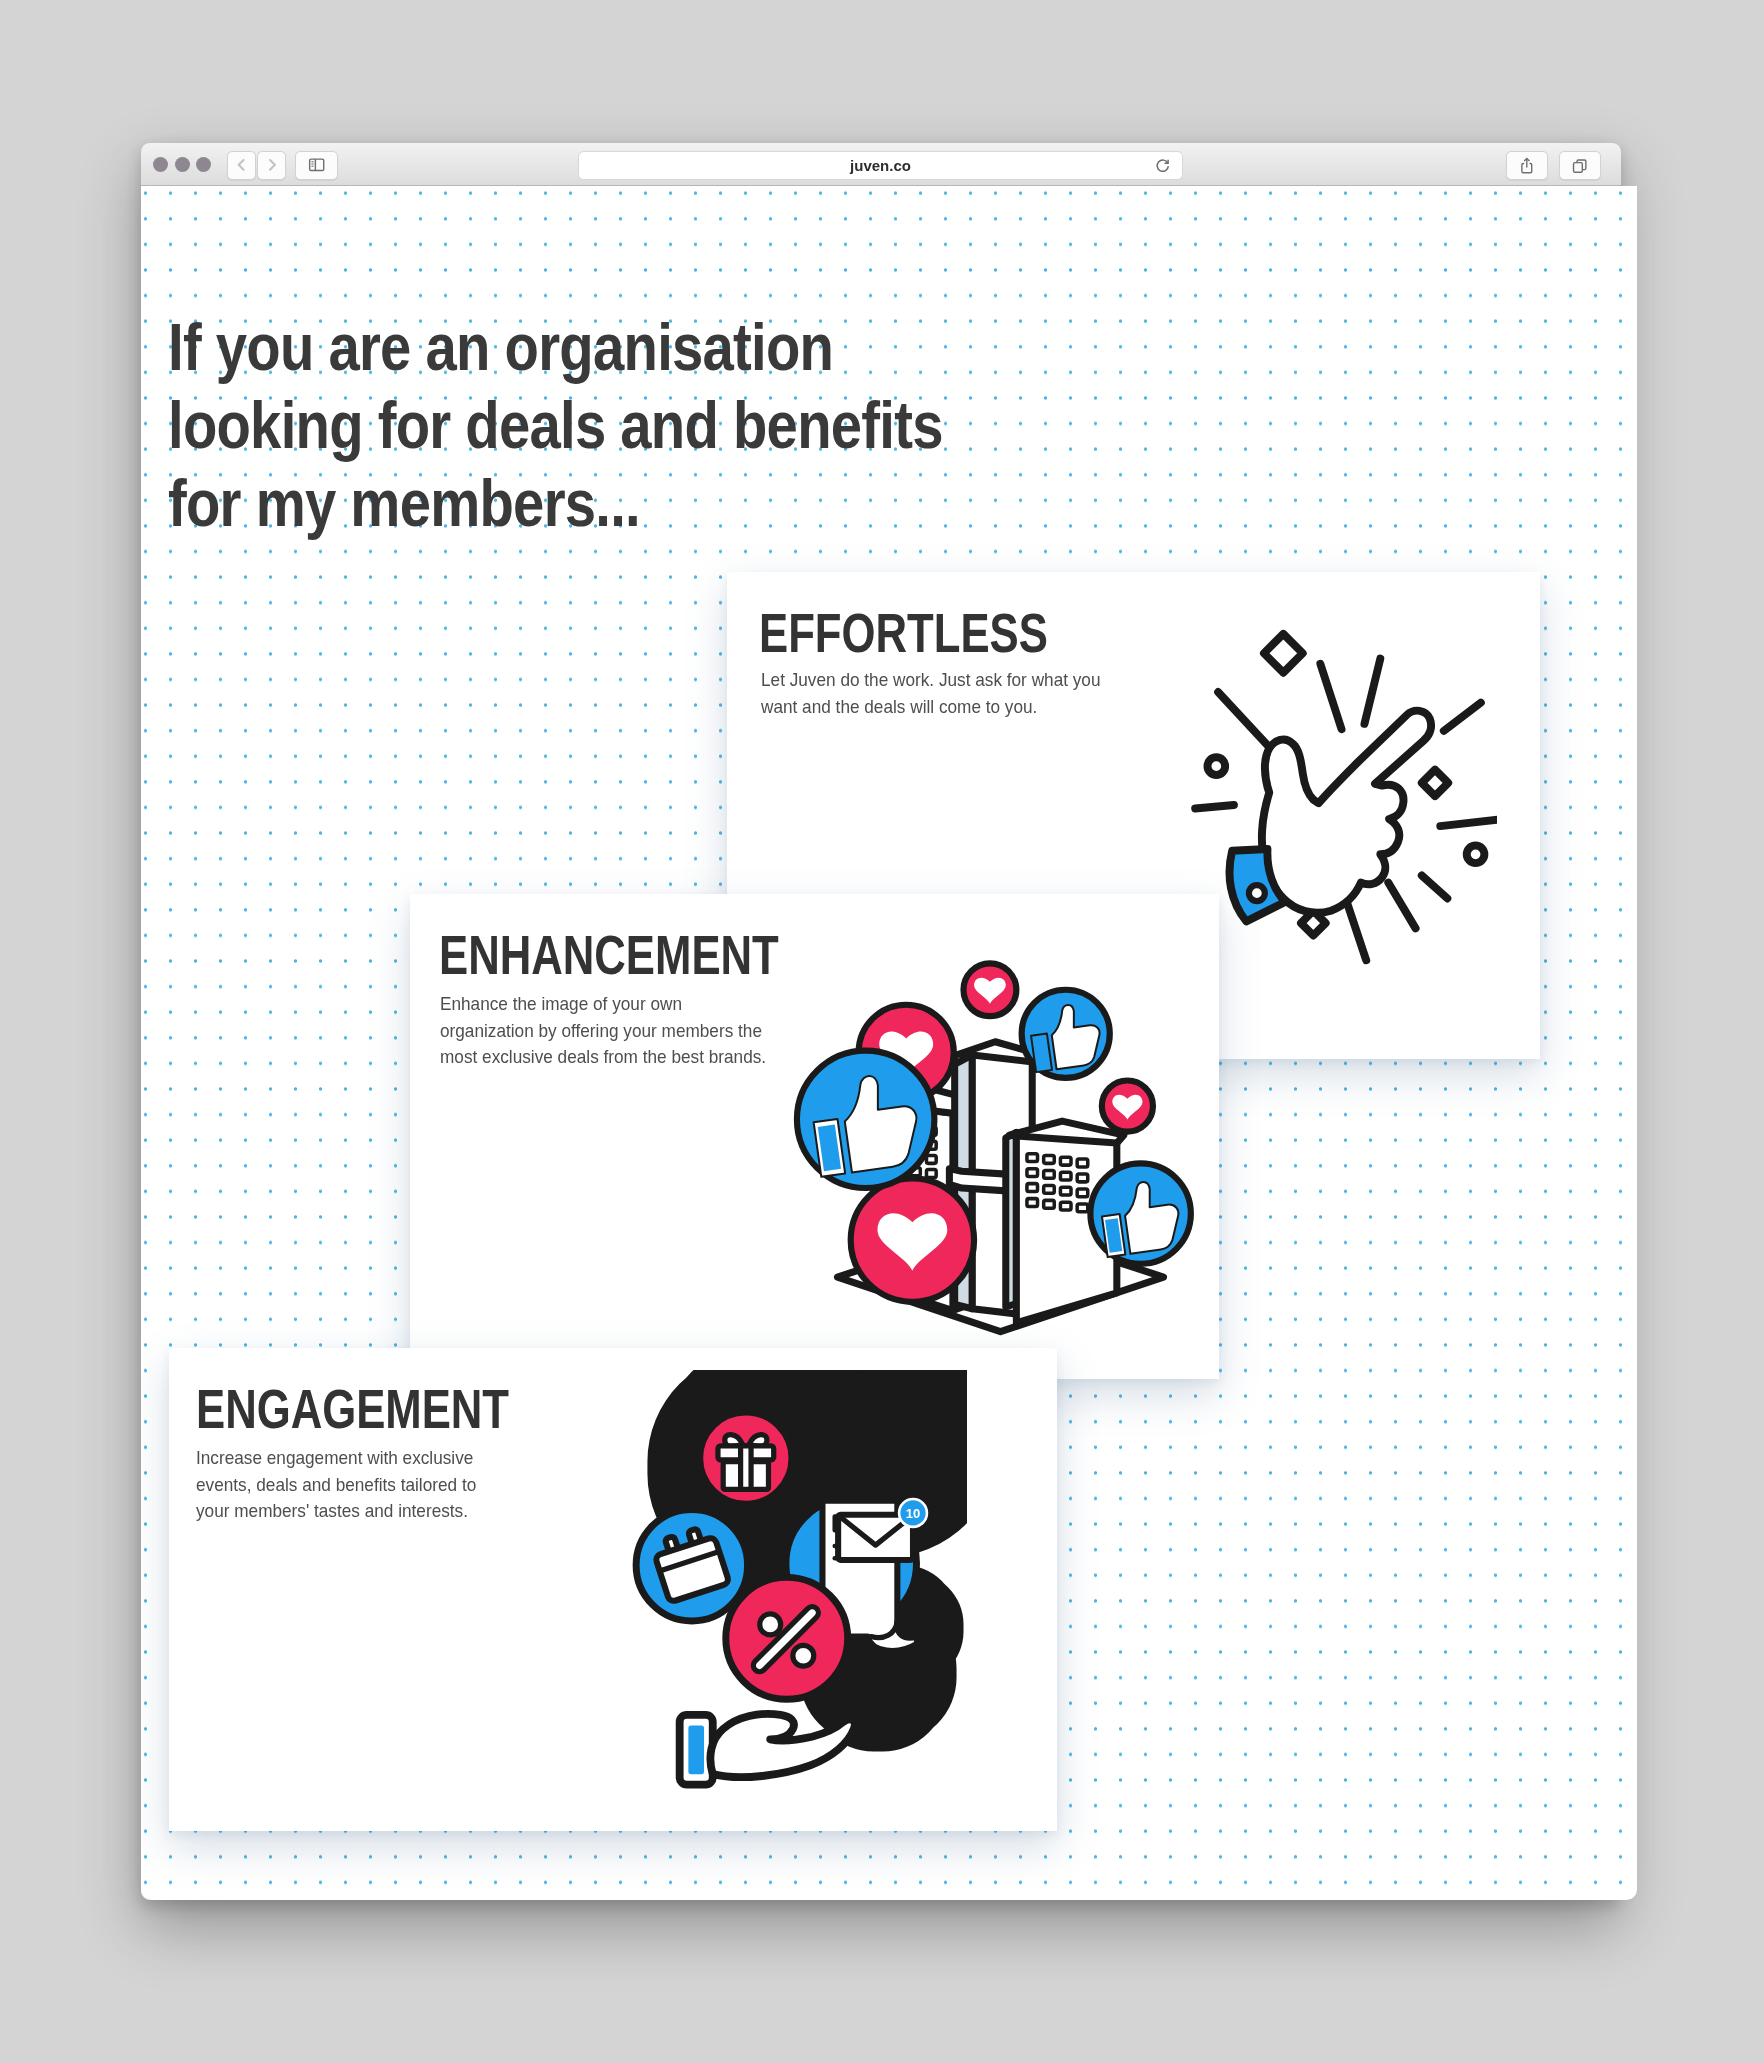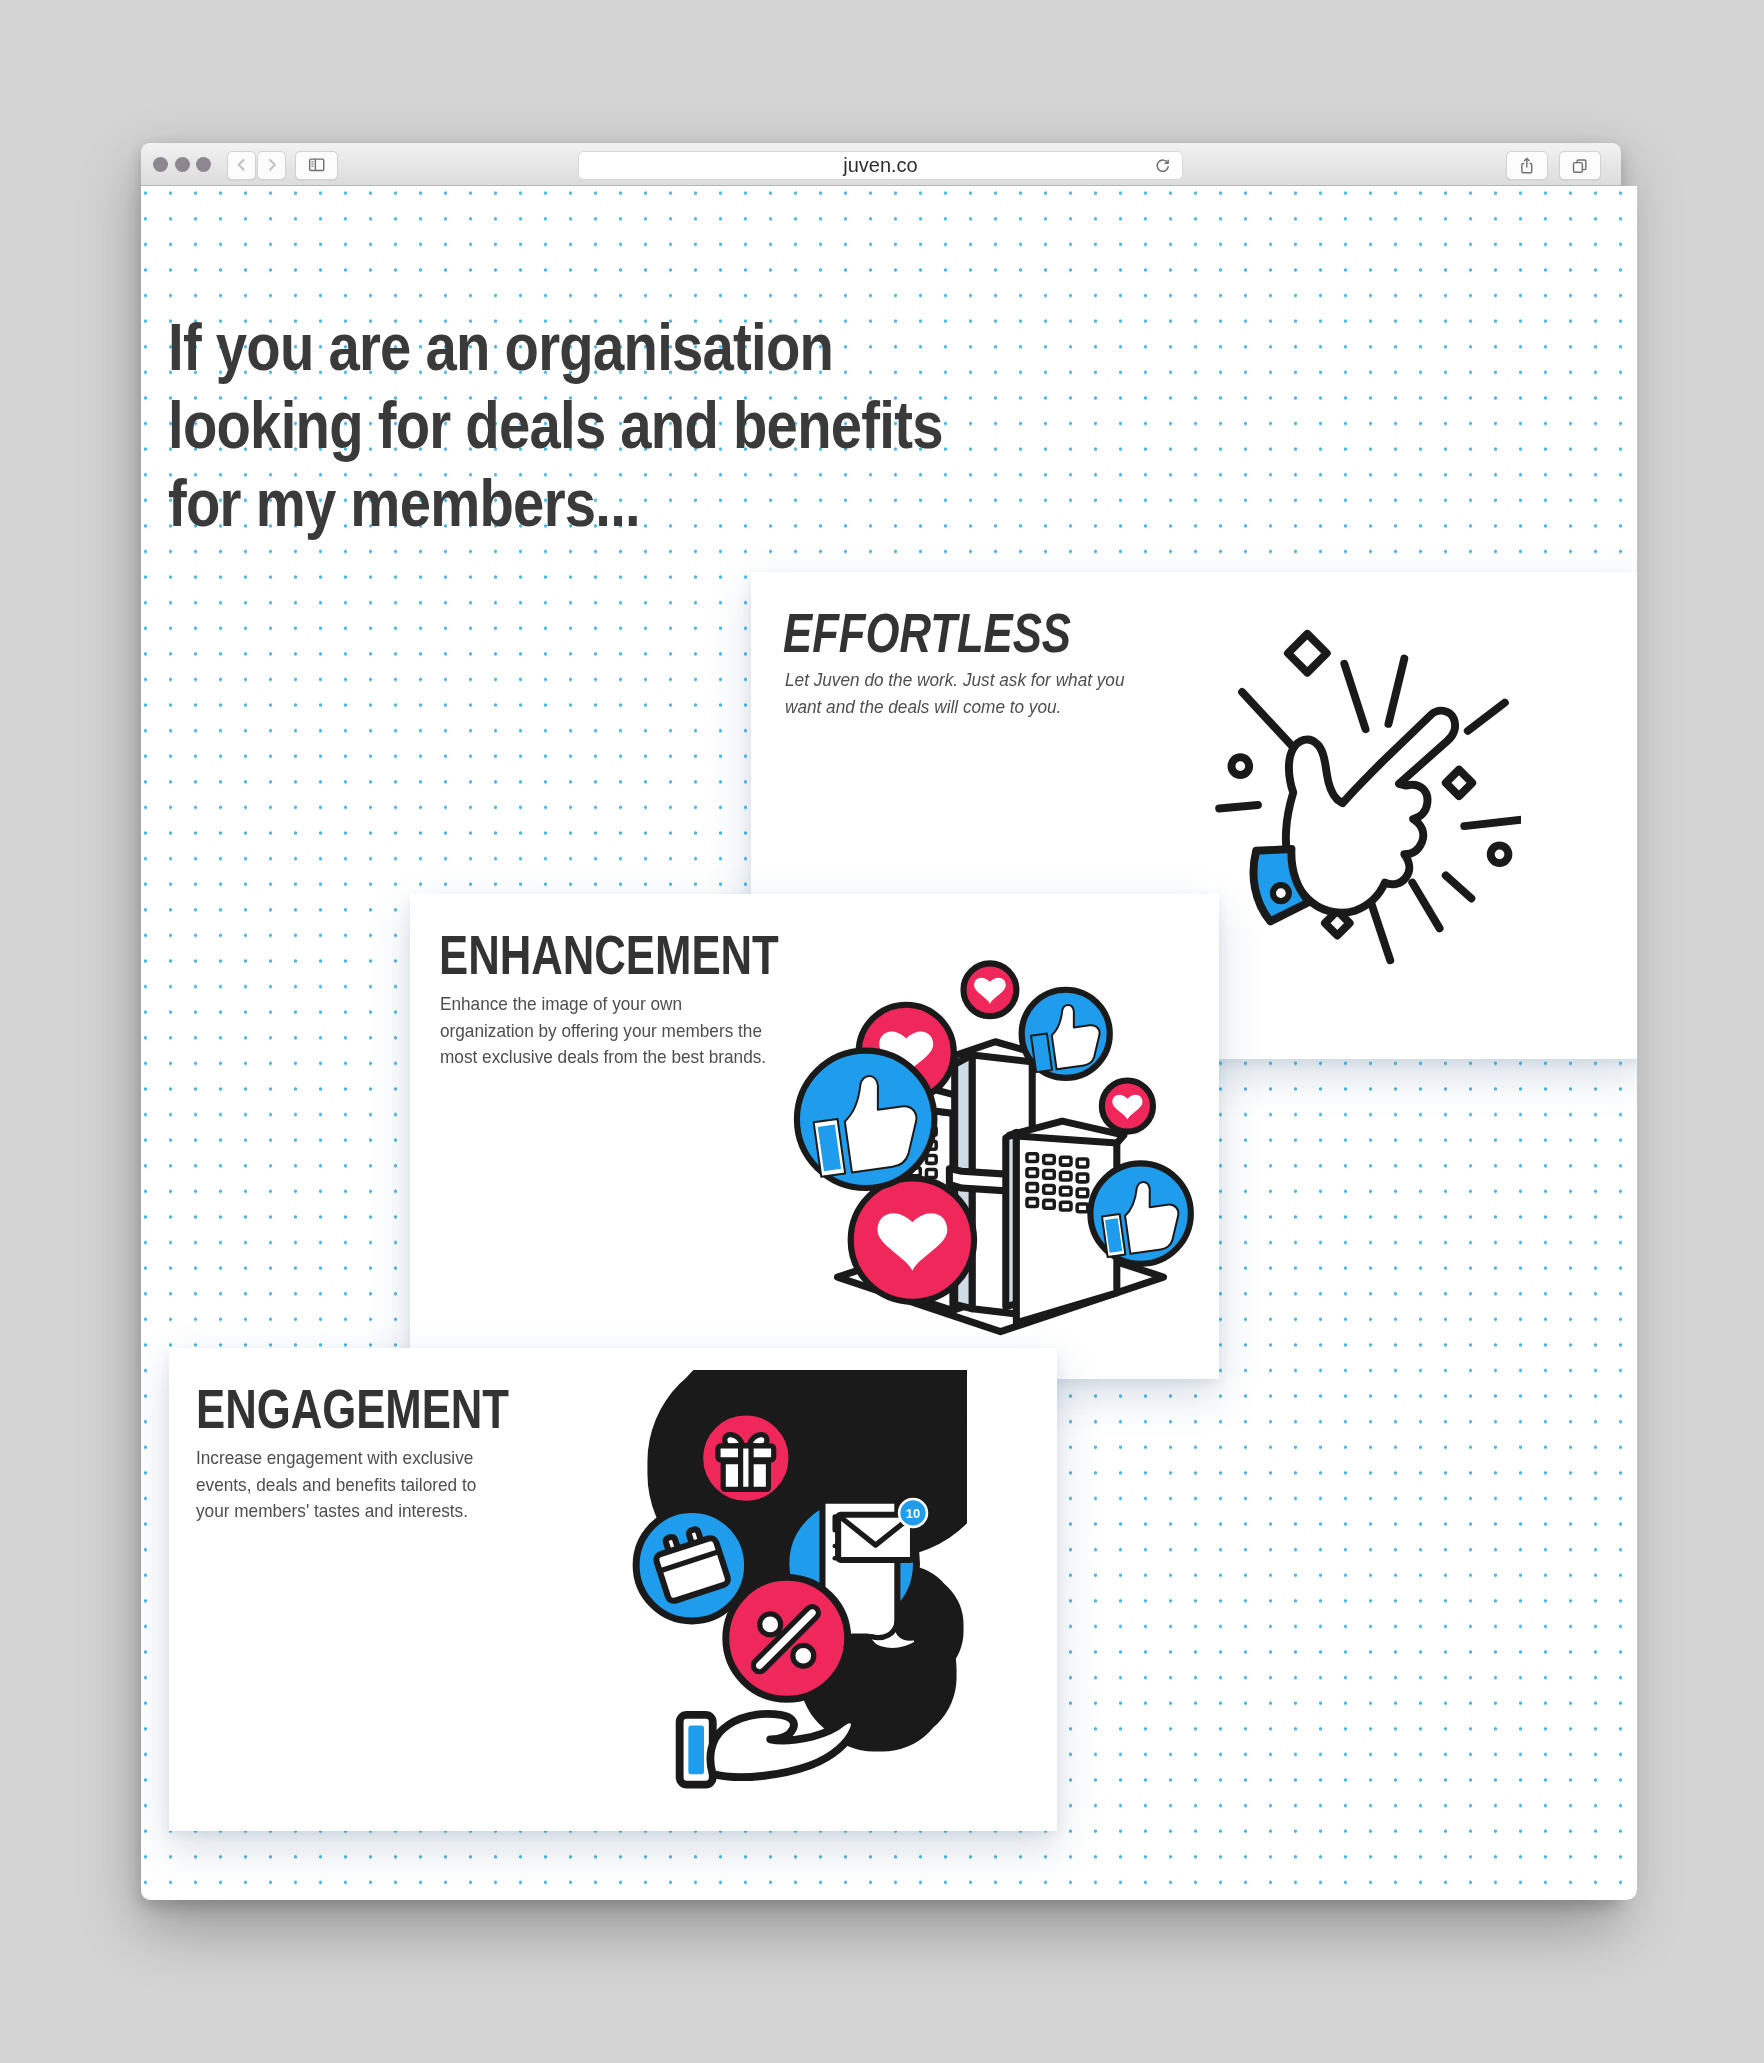--- a/index.html
+++ b/index.html
@@ -7,21 +7,21 @@
   .window{position:absolute;left:141px;top:143px;width:1480px;height:1757px;border-radius:8.8px;
           box-shadow:0 26.5px 62px rgba(0,0,0,0.30),0 5.3px 16px rgba(0,0,0,0.18);}
   .toolbar{position:absolute;left:0;top:0;width:100%;height:42px;border-radius:8.8px 8.8px 0 0;
            background:linear-gradient(#f2f2f2,#dcdcdc);border-bottom:0.9px solid #b5b5b5;}
   .traffic{position:absolute;left:12.4px;top:0;height:42px;display:flex;align-items:center;gap:6.2px;}
   .tl{width:15px;height:15px;border-radius:50%;background:#8e8791;}
   .navbtn{position:absolute;top:8px;height:26.5px;background:#fcfcfc;border:0.9px solid #d2d2d2;
           border-radius:5.3px;box-shadow:0 0.9px 0.9px rgba(0,0,0,0.06);display:flex;align-items:center;justify-content:center;}
   .urlbar{position:absolute;left:437px;top:8px;width:603px;height:27px;background:#ffffff;border:0.9px solid #d8d8d8;
           border-radius:5.3px;display:flex;align-items:center;justify-content:center;box-shadow:inset 0 0 0.9px rgba(0,0,0,0.1);}
-  .urltext{font-size:20px;color:#2e2e2e;}
+  .urltext{font-size:15px;color:#2e2e2e;font-weight:bold;}
   .reload{position:absolute;right:10.6px;top:5.3px;}
   .content{position:absolute;left:0;top:43px;width:1480px;height:1714px;border-radius:0 0 10.6px 10.6px;overflow:hidden;
            background-color:#ffffff;
            background-image:radial-gradient(circle, rgba(41,169,226,0.85) 1.3px, rgba(41,169,226,0) 2px);
            background-size:25px 25.6px;background-position:17px 20px;padding-left:16px;}
   .heading{position:absolute;left:26.5px;top:122px;margin:0;font-weight:700;color:#3a3a3a;
            font-size:67px;line-height:78px;letter-spacing:-0.9px;transform:scaleX(0.84);transform-origin:0 0;white-space:nowrap;}
   .card{position:absolute;background:#ffffff;box-shadow:0 16px 39px rgba(70,105,140,0.22),0 3.5px 8.8px rgba(70,105,140,0.10);}
   .card h2{position:absolute;margin:0;font-size:56px;line-height:62px;font-weight:700;color:#333333;
            transform:scaleX(0.78);transform-origin:0 0;white-space:nowrap;}
@@ -89,21 +89,21 @@
     </div>
 
     <div class="content">
 
       <h1 class="heading">
         <div>If you are an organisation</div>
         <div>looking for deals and benefits</div>
         <div>for my members...</div>
       </h1>
 
-      <section class="card" style="left:610px;top:386px;width:893px;height:487px;font-style:italic;">
+      <section class="card" style="left:586px;top:386px;width:813px;height:487px;">
         <h2 style="left:32px;top:30px;">EFFORTLESS</h2>
         <div class="desc" style="left:34px;top:95px;">
           <div>Let Juven do the work. Just ask for what you</div>
           <div>want and the deals will come to you.</div>
         </div>
         <svg class="illu" style="left:452px;top:46px;" width="318" height="388" viewBox="0 0 360 440">
           <g fill="none" stroke="#1a1a1a" stroke-width="9" stroke-linecap="round" stroke-linejoin="round">
             <path d="M118,18 L140,40 L118,62 L96,40 Z" fill="#fff"></path>
             <line x1="44" y1="84" x2="122" y2="168"></line>
             <line x1="160" y1="52" x2="184" y2="126"></line>

